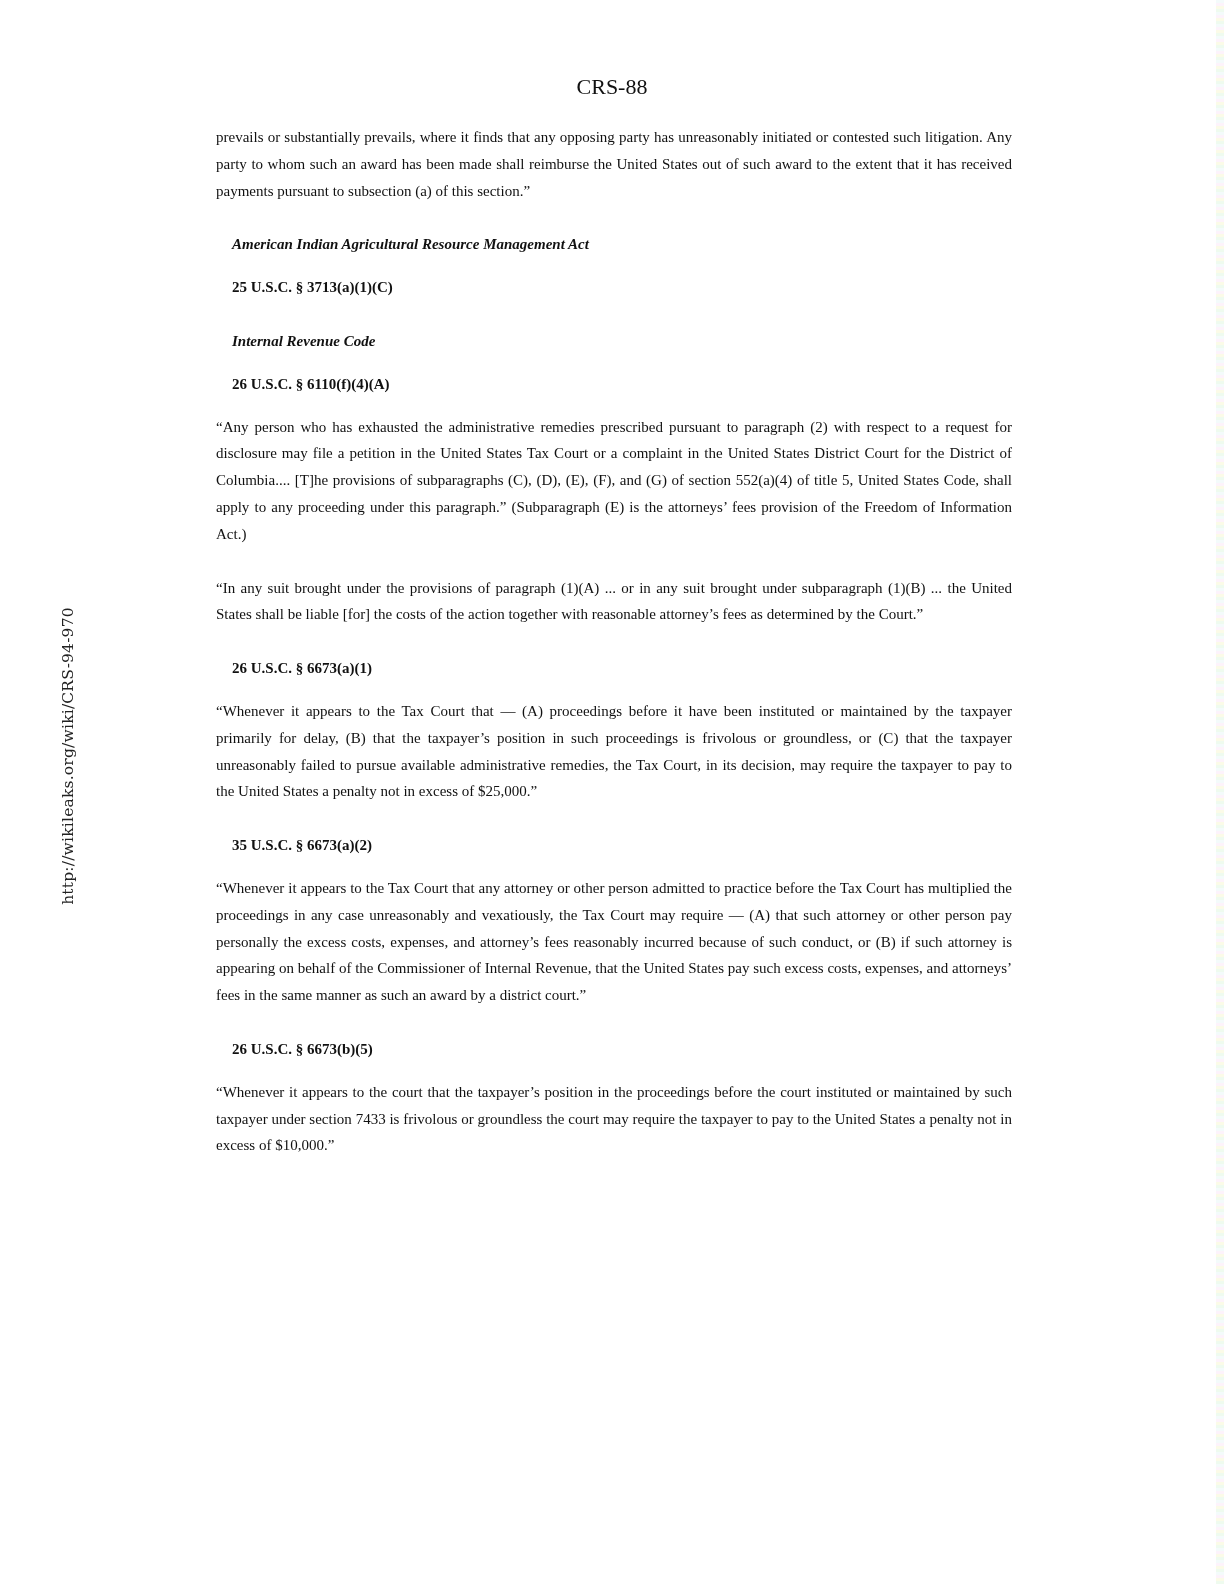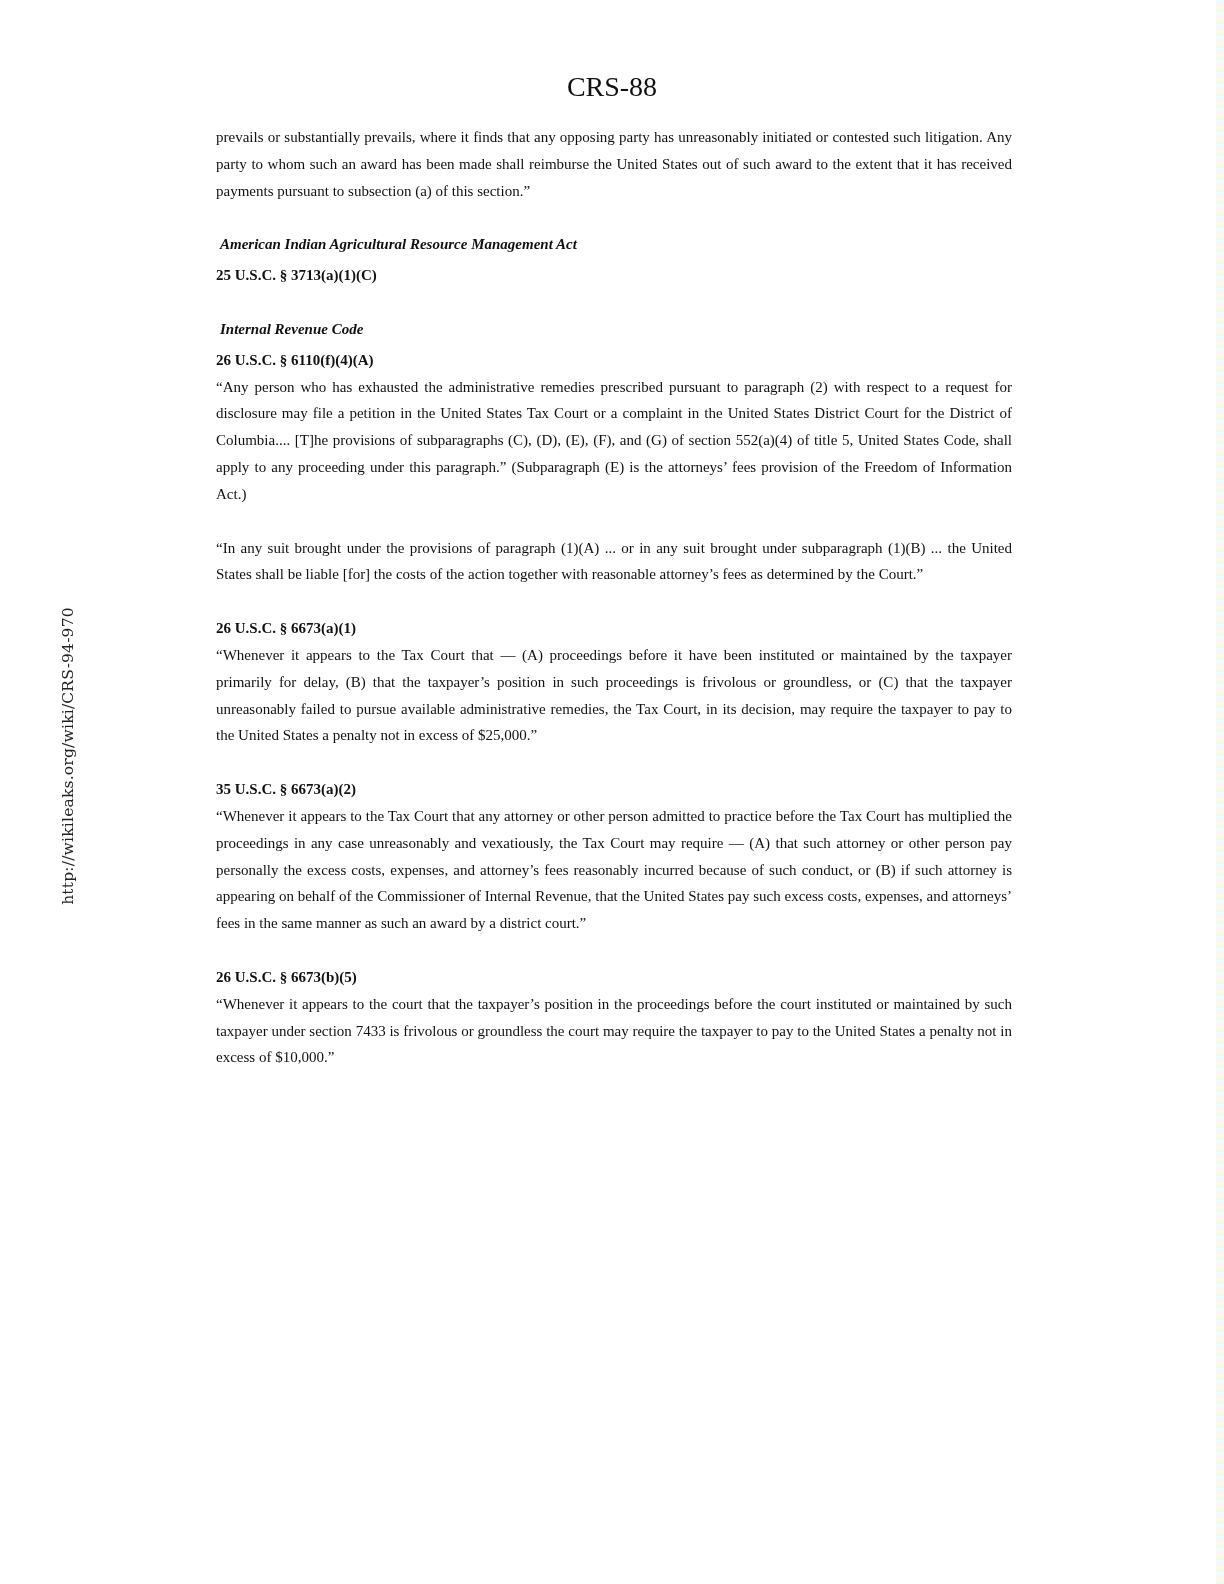--- a/index.html
+++ b/index.html
@@ -14,21 +14,21 @@
       overflow: hidden;
       font-family: "Liberation Serif", "DejaVu Serif", serif;
       color: #111111;
     }
     .page-number {
       position: absolute;
       top: 72px;
       left: 0;
       width: 1224px;
       text-align: center;
-      font-size: 28px;
+      font-size: 22px;
       line-height: 30px;
     }
     .content {
       position: absolute;
       top: 124px;
       left: 216px;
       width: 796px;
       font-size: 15px;
       line-height: 26.8px;
     }
@@ -36,25 +36,25 @@
       margin: 0;
       text-align: justify;
       text-align-last: left;
     }
     .section {
       margin-top: 27px;
     }
     .act-title {
       font-style: italic;
       font-weight: bold;
-      margin: 4px;
+      margin: 16px;
     }
     .citation {
       font-weight: bold;
-      margin: 0;
+      margin: 16px;
     }
     .side-url {
       position: absolute;
       left: 68px;
       top: 756px;
       transform: translate(-50%, -50%) rotate(-90deg);
       white-space: nowrap;
       font-family: "DejaVu Serif", "Liberation Serif", serif;
       font-size: 15.5px;
       color: #222222;

